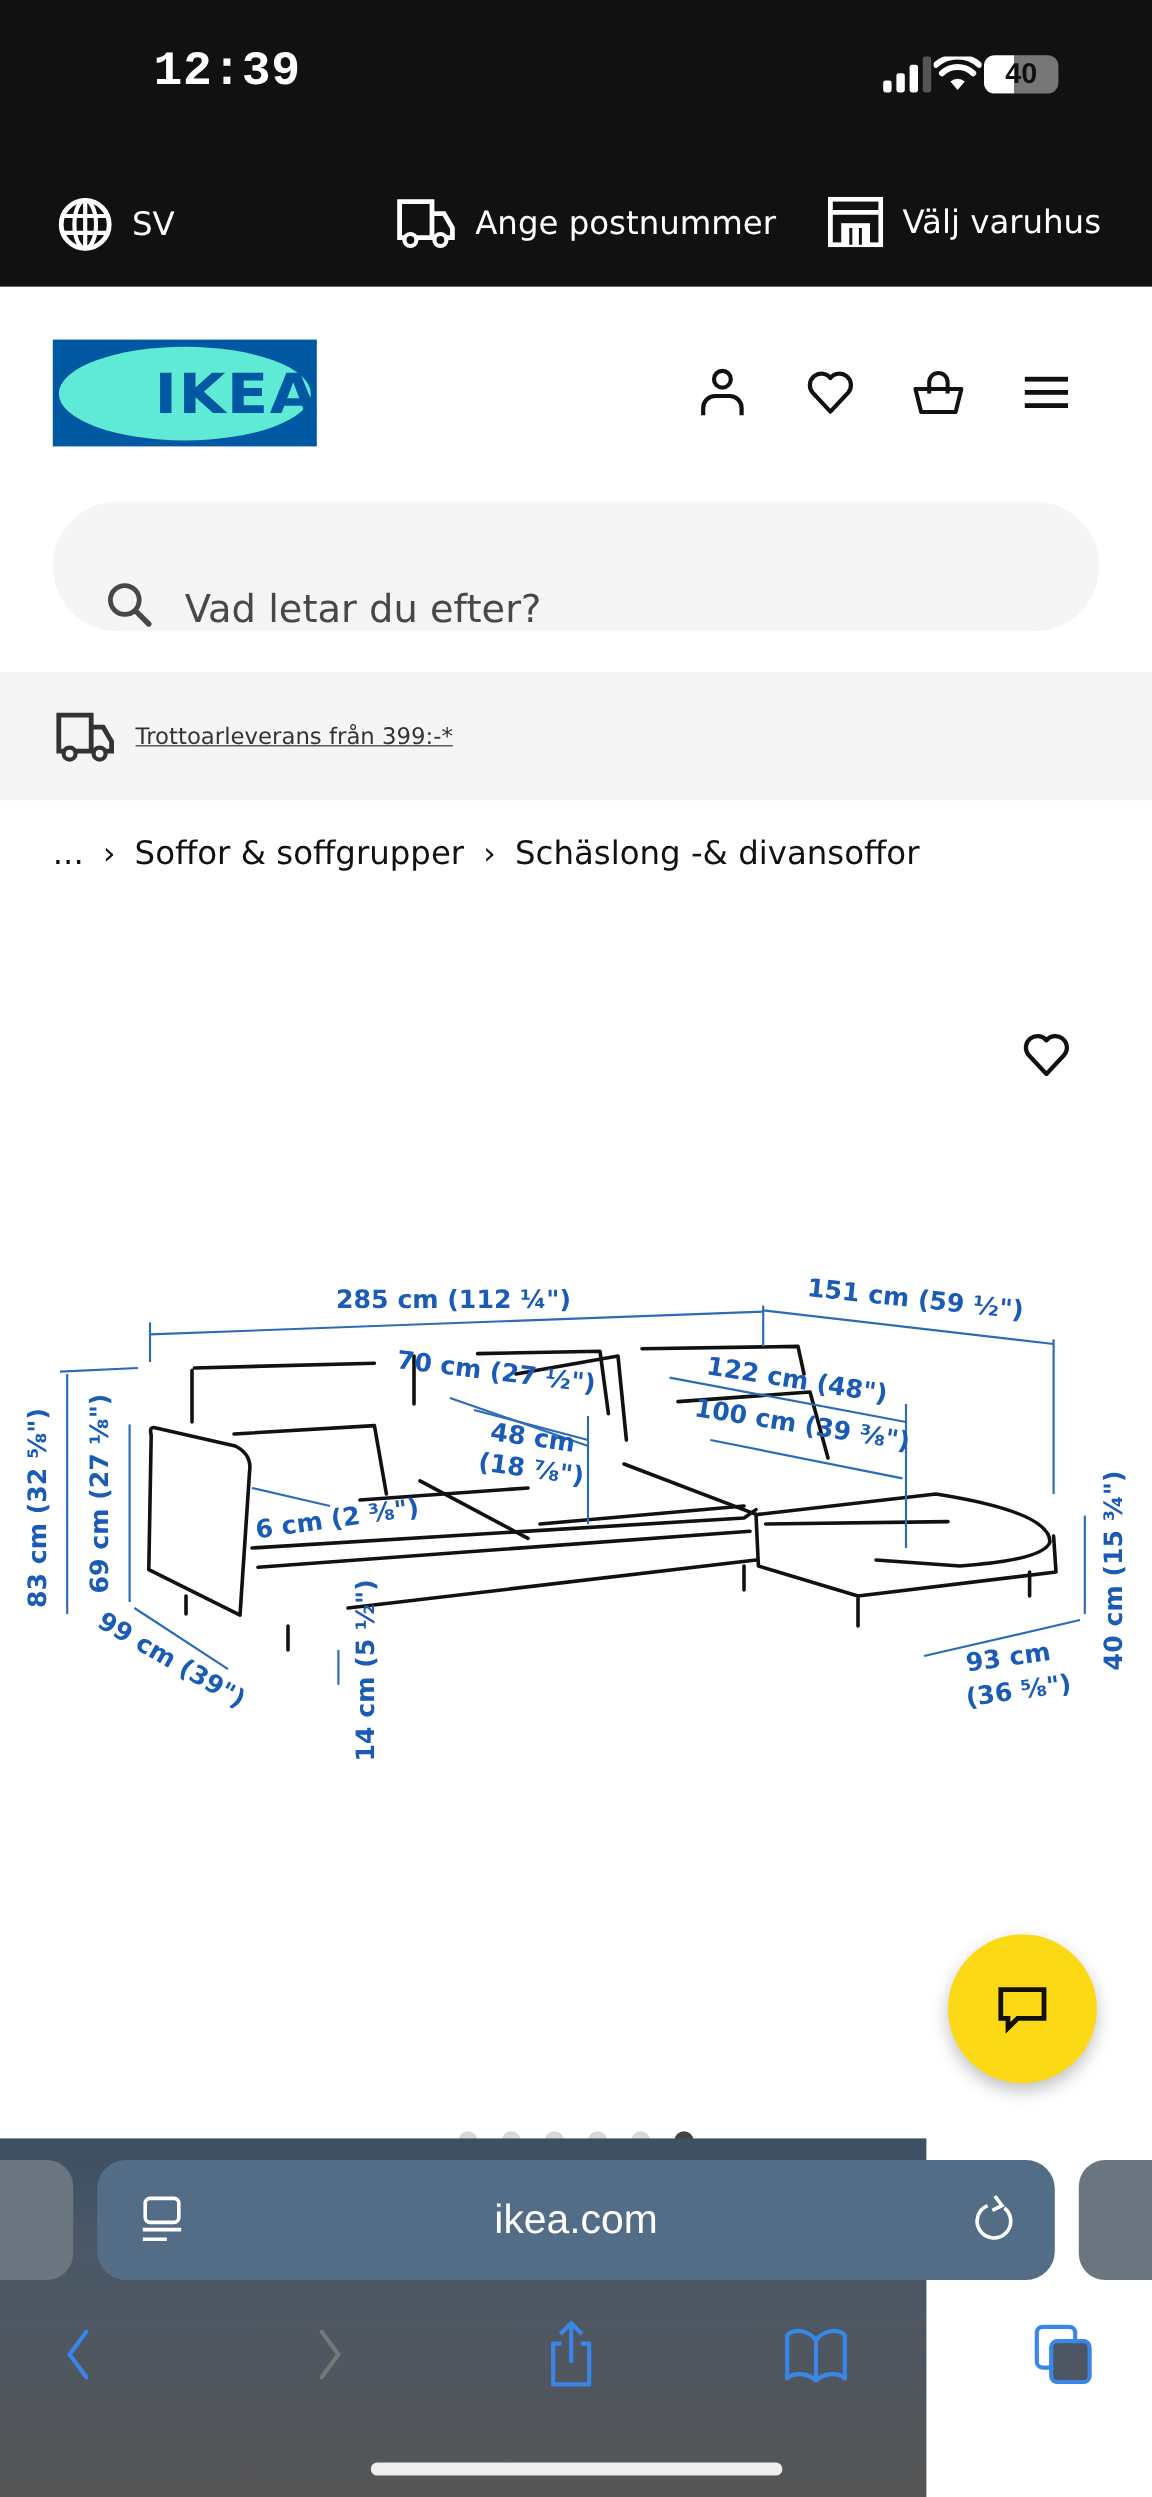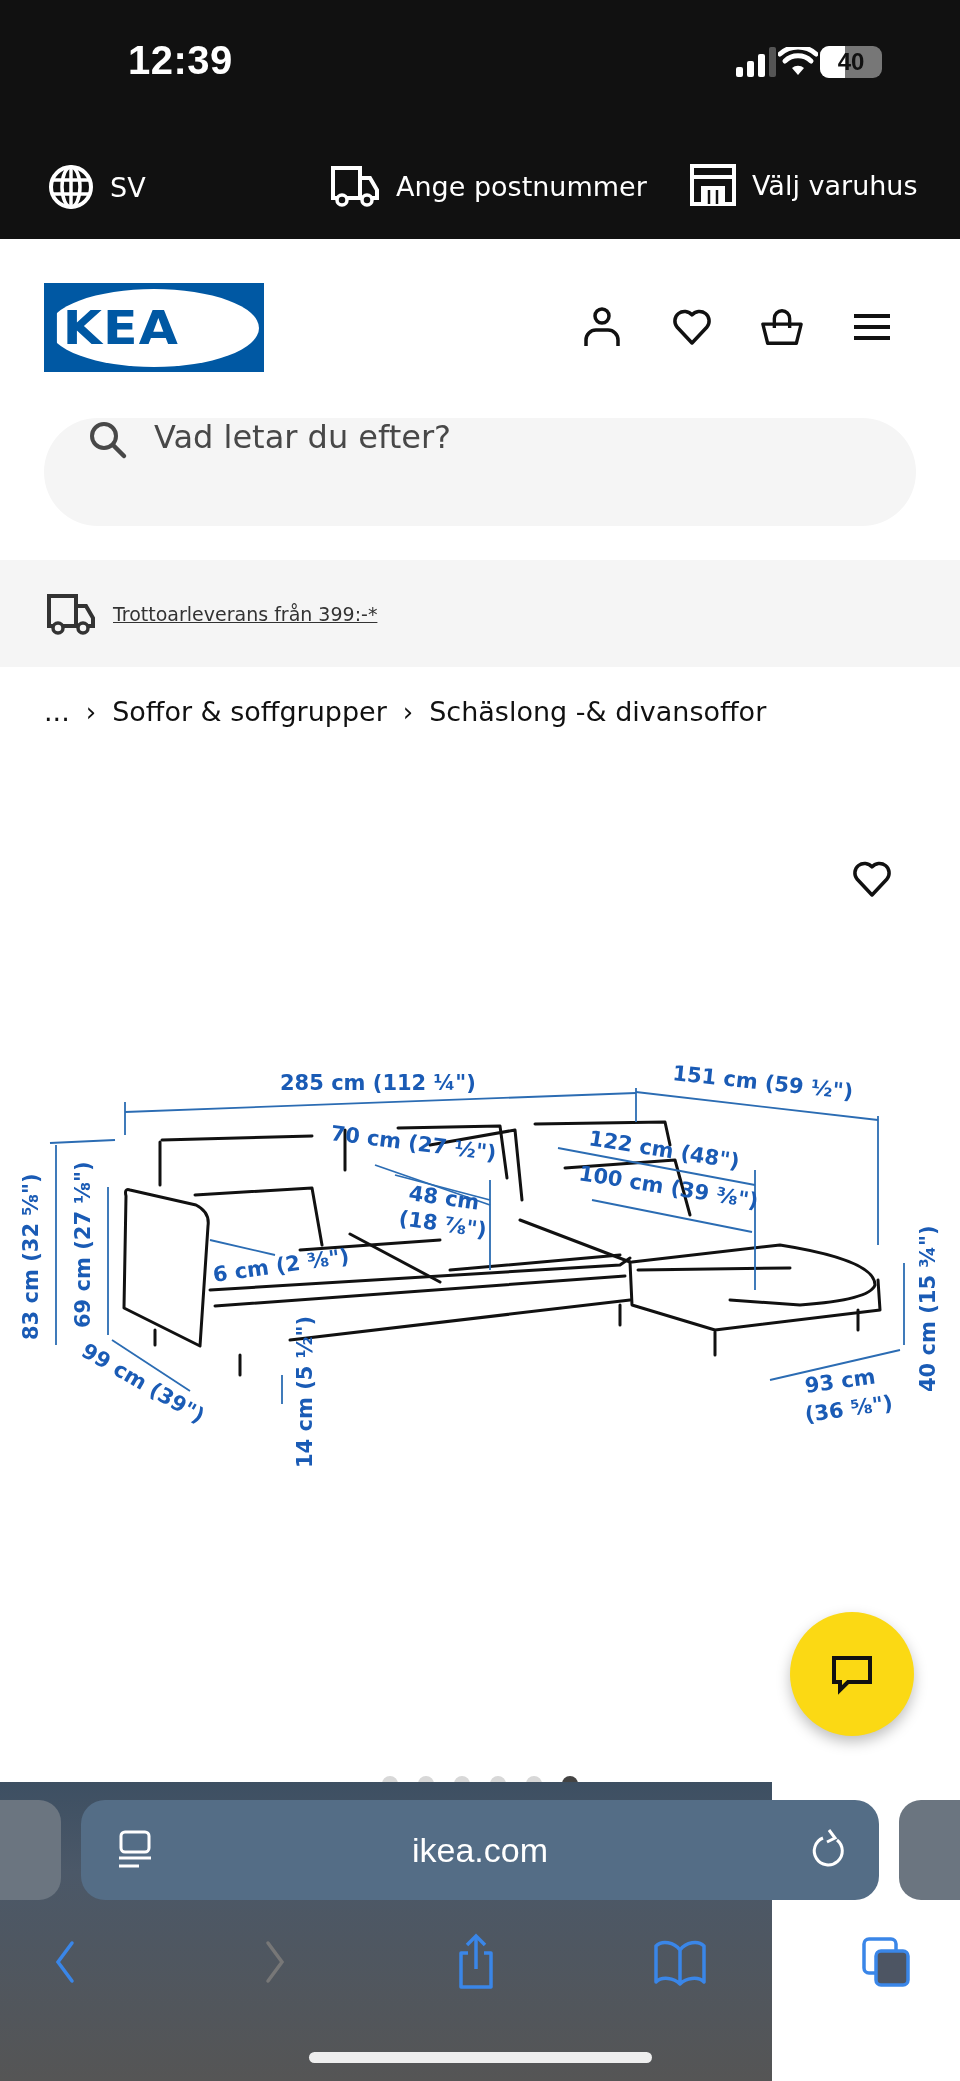--- a/index.html
+++ b/index.html
@@ -1,46 +1,46 @@
 <!DOCTYPE html>
 <html><head>
 <meta charset="utf-8">
 <style>
   * { box-sizing: border-box; margin: 0; padding: 0; }
   html, body { width: 960px; height: 2081px; overflow: hidden; background: #fff; }
   body { font-family: "Liberation Sans", "DejaVu Sans", sans-serif; color: #111; position: relative; }
 
   
   .status-bar { position: absolute; top: 0; left: 0; width: 960px; height: 130px; background: #111; color: #fff; }
-  .status-time { position: absolute; left: 128px; top: 38px; font-size: 40px; font-weight: bold; letter-spacing: 0.5px; }
+  .status-time { position: absolute; left: 128px; top: 38px; font-size: 40px; font-weight: bold; letter-spacing: 0.5px; font-family: Liberation Mono, monospace; }
   .status-icons { position: absolute; right: 84px; top: 46px; display: flex; align-items: center; gap: 2px; }
   .signal { display: flex; align-items: flex-end; gap: 4px; height: 30px; }
   .signal span { width: 7px; background: #fff; border-radius: 2px; }
   .signal span.dim { background: #555; }
   .battery { position: relative; width: 62px; height: 32px; border-radius: 9px; background: #777; overflow: hidden; display: flex; align-items: center; justify-content: center; }
   .battery .fill { position: absolute; left: 0; top: 0; bottom: 0; width: 40%; background: #fff; }
   .battery .pct { position: relative; font-size: 24px; font-weight: bold; color: #111; }
   .battery-nub { width: 4px; height: 12px; background: #777; border-radius: 0 2px 2px 0; margin-left: -12px; }
 
   
   .util-bar { position: absolute; top: 130px; left: 0; width: 960px; height: 109px; background: #111; color: #fff; }
   .util-item { position: absolute; top: 34px; display: flex; align-items: center; gap: 16px; font-size: 27px; font-family: "DejaVu Sans", sans-serif; }
   .util-lang { left: 48px; }
   .util-post { left: 330px; }
   .util-store { left: 690px; }
 
   
   .header { position: absolute; top: 239px; left: 0; width: 960px; height: 180px; background: #fff; }
   .logo { position: absolute; left: 44px; top: 44px; width: 220px; height: 89px; background: #0058a3; display: flex; align-items: center; justify-content: center; }
-  .logo-oval { width: 210px; height: 78px; border-radius: 50%; background: #ffffff; display: flex; align-items: center; justify-content: flex-start; }
+  .logo-oval { width: 210px; height: 78px; border-radius: 50%; background: #5eead4; display: flex; align-items: center; justify-content: flex-end; }
   .logo-text { color: #0058a3; font-weight: 900; font-size: 46px; letter-spacing: 1px; font-family: "DejaVu Sans", sans-serif; transform: scaleX(1.1); }
   .header-icons { position: absolute; right: 66px; top: 66px; display: flex; gap: 46px; align-items: center; }
   .header-icons .ic { width: 44px; height: 44px; display: flex; align-items: center; justify-content: center; }
 
-  .search { position: absolute; top: 418px; left: 44px; width: 872px; height: 108px; border-radius: 54px; background: #f5f5f5; display: flex; align-items: flex-start; }
+  .search { position: absolute; top: 418px; left: 44px; width: 872px; height: 108px; border-radius: 54px; background: #f5f5f5; display: flex; align-items: flex-end; }
   .search-icon { margin-left: 42px; width: 44px; height: 44px; }
   .search-input { margin-left: 24px; font-size: 32px; color: #484848; font-family: "DejaVu Sans", sans-serif; background: transparent; border: none; outline: none; width: 700px; }
   .search-input::placeholder { color: #484848; }
 
   
   .banner { position: absolute; top: 560px; left: 0; width: 960px; height: 107px; background: #f5f5f5; display: flex; align-items: center; }
   .banner .truck { margin-left: 46px; width: 50px; height: 44px; }
   .banner a { margin-left: 17px; font-size: 19px; color: #333; text-decoration: underline; font-family: "DejaVu Sans", sans-serif; }
 
   

